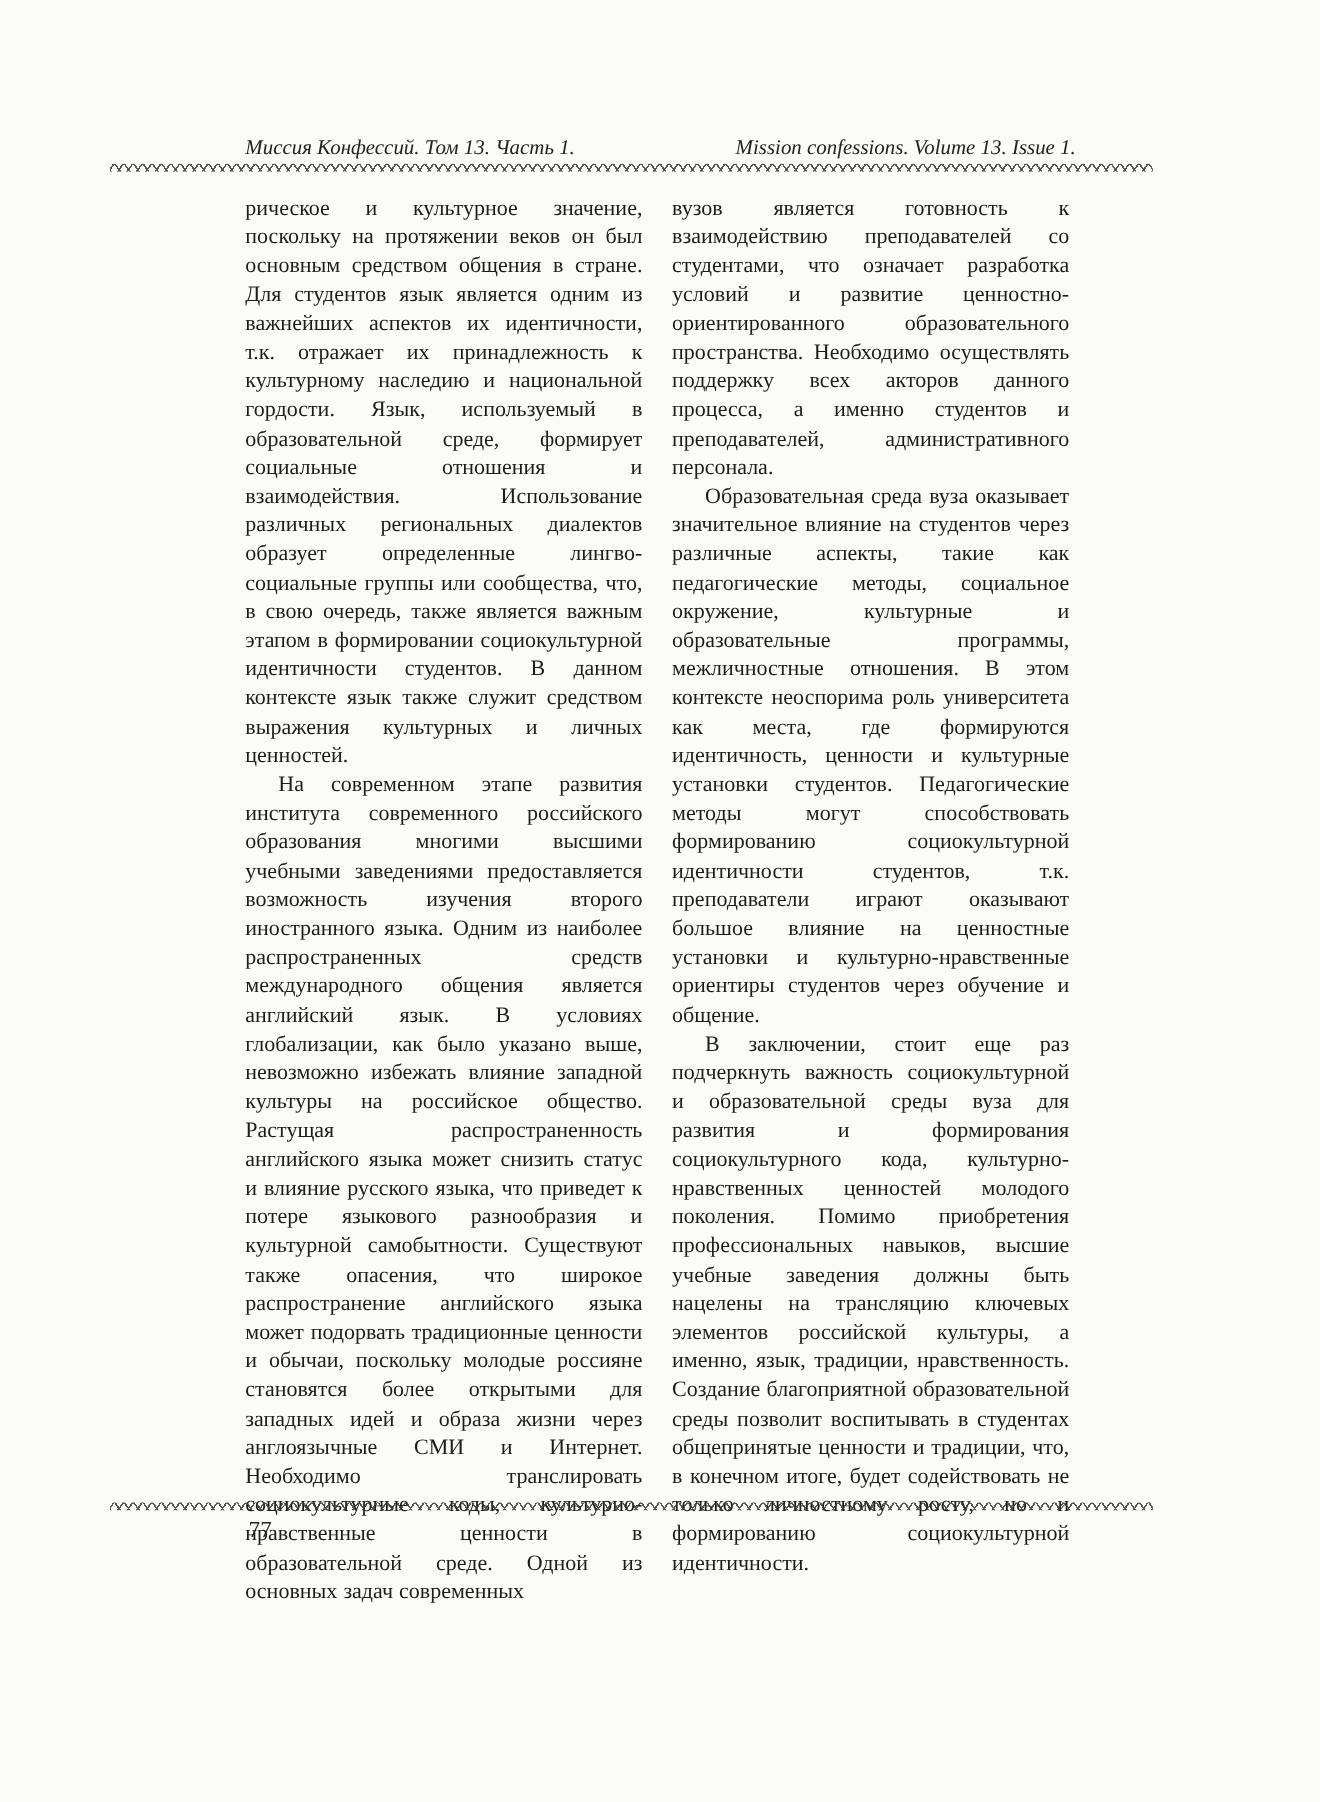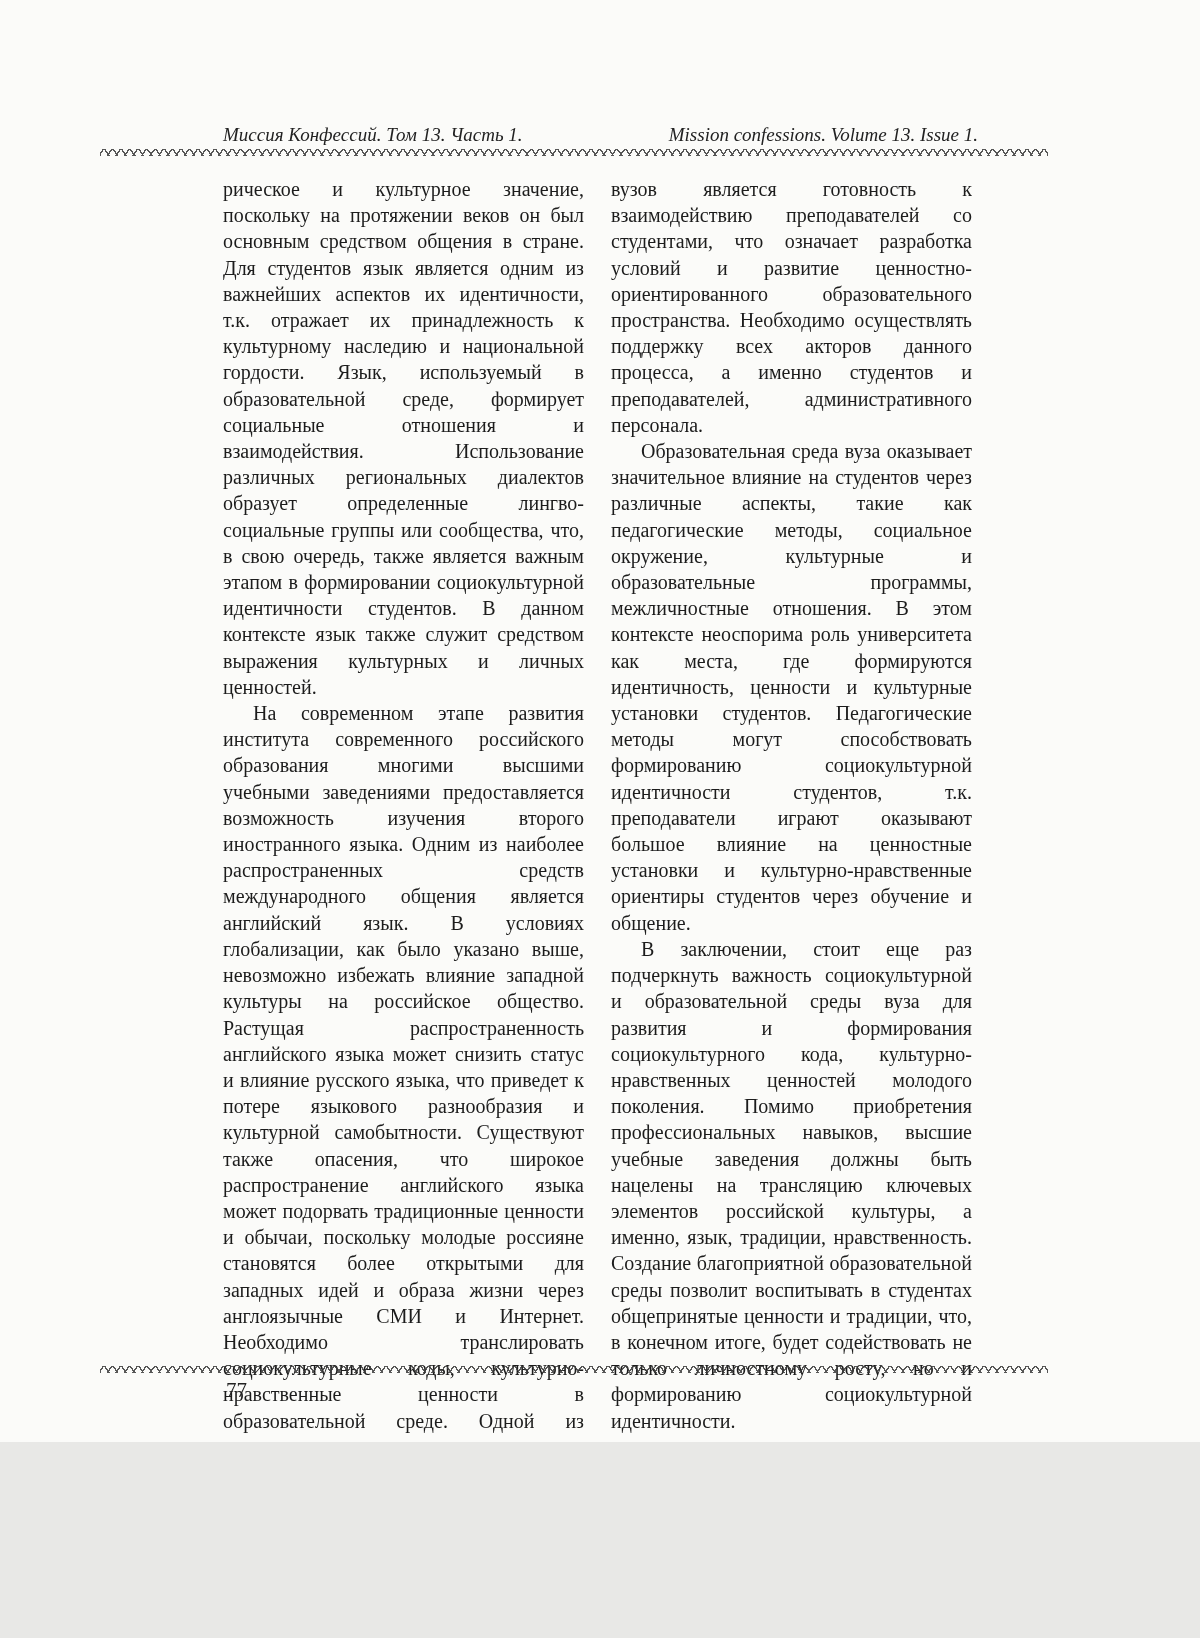--- a/index.html
+++ b/index.html
@@ -3,21 +3,21 @@
 <meta charset="utf-8">
 <style>
   html, body {
     margin: 0;
     padding: 0;
     background: #e8e8e6;
   }
   .page {
     position: relative;
     width: 1200px;
-    height: 1442px;
+    height: 1638px;
     margin: 0 auto;
     background: #fbfbf9;
     color: #1c1c1c;
     font-family: "Liberation Serif", "DejaVu Serif", serif;
     overflow: hidden;
   }
   .header-row {
     position: absolute;
     top: 124px;
     left: 223px;

